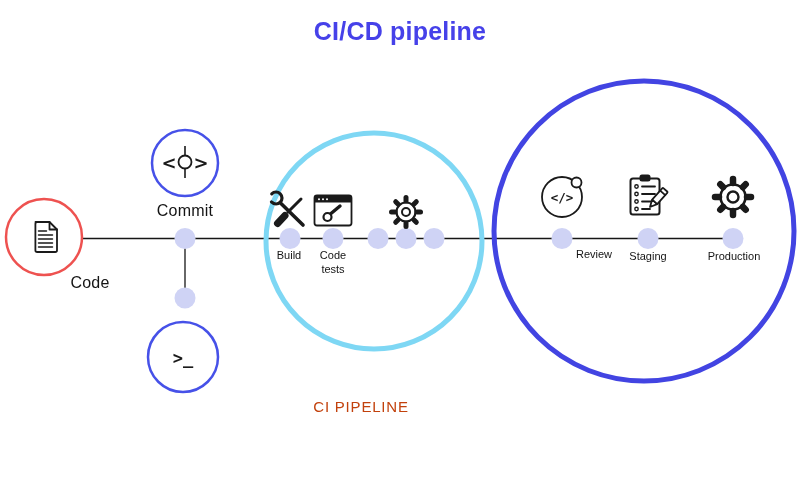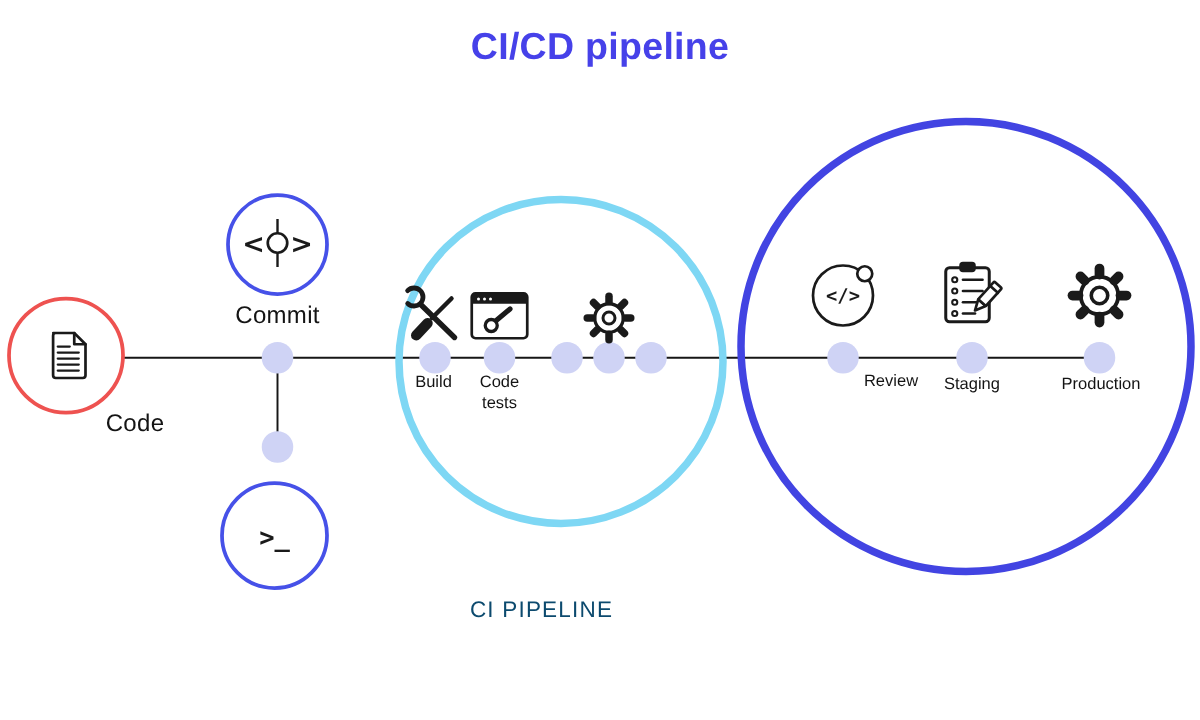--- a/index.html
+++ b/index.html
@@ -6,21 +6,21 @@
   #stage{position:relative;width:800px;height:424px;background:#ffffff;overflow:hidden;
          font-family:"Liberation Sans","DejaVu Sans",sans-serif;}
   #title{position:absolute;left:0;top:17px;width:100%;text-align:center;
          font-size:25px;font-weight:700;color:#4641E9;letter-spacing:.2px;}
   svg{position:absolute;left:0;top:0;}
   .label{position:absolute;transform:translateX(-50%);color:#141414;text-align:center;
          white-space:nowrap;}
   .label-big{font-size:16px;font-weight:500;letter-spacing:.2px;}
   .label-node{font-size:11px;line-height:1.28;}
   .wrap{white-space:normal;}
-  .pipeline-label{font-size:15px;font-weight:500;letter-spacing:.8px;color:#0c4a6e;}
+  .pipeline-label{font-size:15px;font-weight:500;letter-spacing:.8px;color:#c2410c;}
   text{font-family:"DejaVu Sans",sans-serif;}
   .mono{font-family:"DejaVu Sans Mono",monospace;}
 </style>
 </head>
 <body>
 
 <div id="stage">
 
   <div id="title">CI/CD pipeline</div>
 

